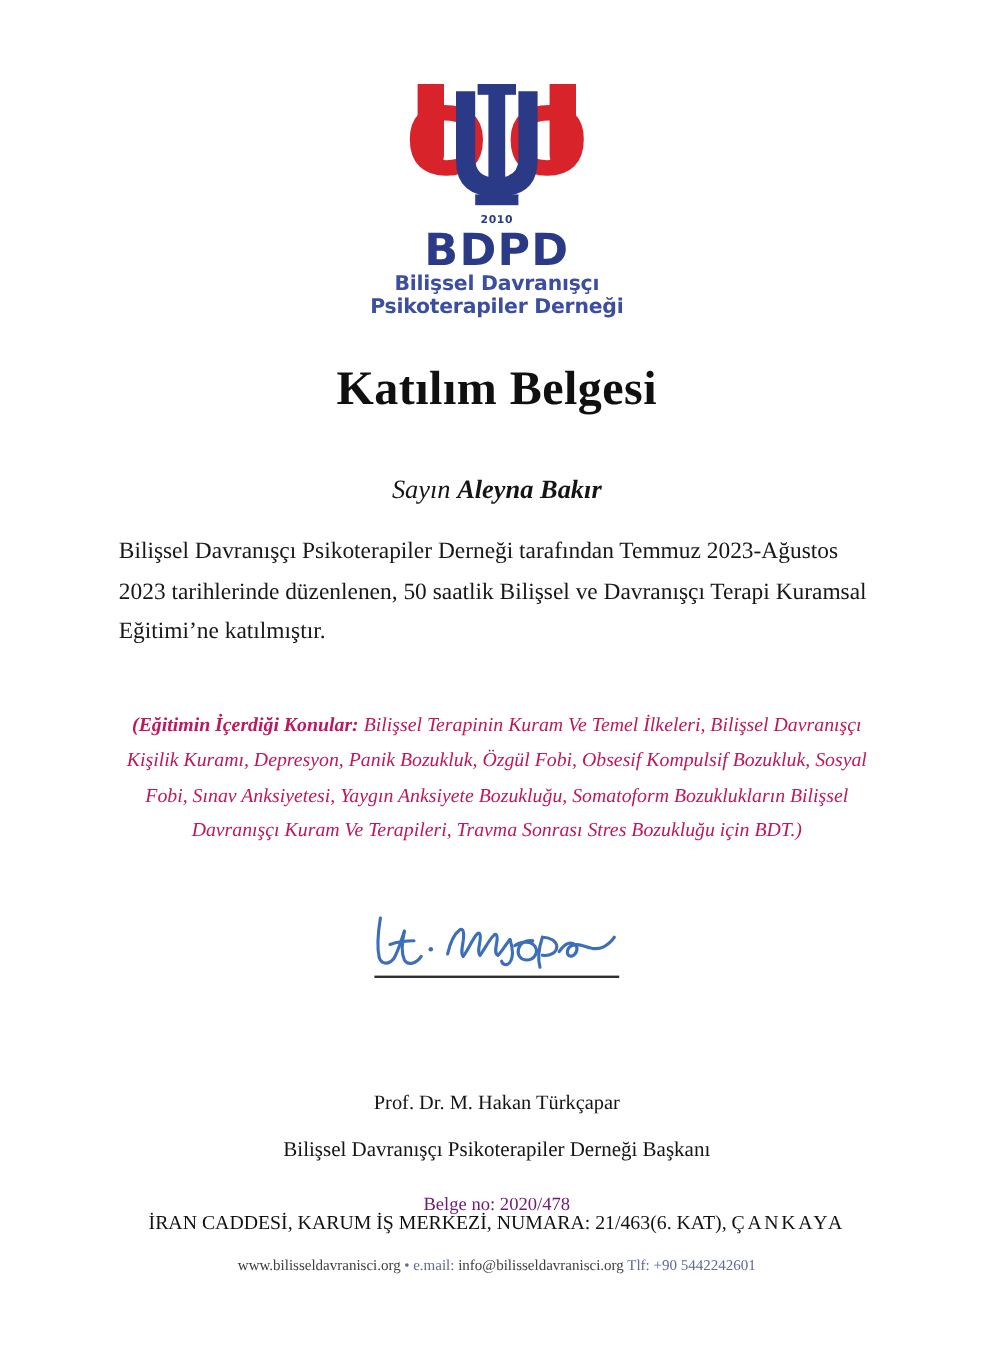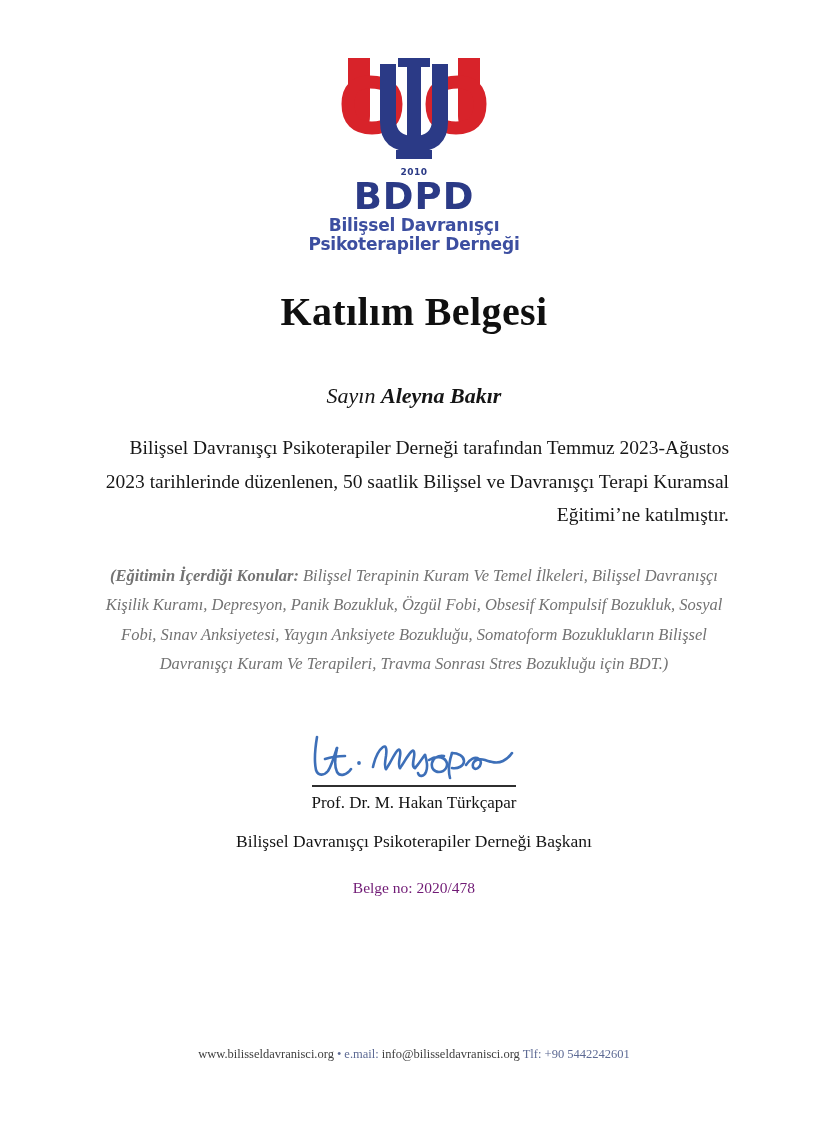--- a/index.html
+++ b/index.html
@@ -14,21 +14,21 @@
     position: relative;
     font-family: "Liberation Serif", "DejaVu Serif", serif;
     color: #151515;
     overflow: hidden;
   }
 
   .certificate {
     width: 828px;
     height: 1142px;
     box-sizing: border-box;
-    padding: 4px;
+    padding: 16px;
     display: flex;
     flex-direction: column;
     align-items: center;
     border-radius: 20px;
   }
 
   
   .logo-block {
     margin-top: 48px;
     width: 200px;
@@ -90,34 +90,34 @@
     font-weight: 400;
   }
   .recipient .name {
     font-weight: 700;
   }
 
   
   .body-text {
     margin-top: 22px;
     width: 630px;
-    text-align: right;
+    text-align: left;
     font-size: 19.5px;
     line-height: 1.72;
     color: #171717;
   }
 
   .topics {
-    margin-top: 10px;
+    margin-top: 26px;
     width: 620px;
     text-align: center;
     font-size: 16.5px;
     font-style: italic;
     line-height: 1.78;
-    color: #737373;
+    color: #be185d;
   }
   .topics .topics-label {
     font-weight: 700;
   }
 
   
   .signature-area {
     margin-top: 34px;
     width: 232px;
     display: flex;
@@ -131,20 +131,21 @@
   }
   .signature-rule {
     width: 204px;
     height: 0;
     border-top: 2px solid #2f2f2f;
     margin-top: 2px;
   }
 
   
   .signatory {
+    margin-top: 88px;
     text-align: center;
   }
   .signatory-name {
     font-size: 17px;
     line-height: 1.9;
     color: #141414;
   }
   .signatory-title {
     font-size: 17.5px;
     line-height: 1.9;
@@ -260,20 +261,24 @@
     <div class="signature-rule"></div>
   </div>
 
   <div class="signatory">
     <div class="signatory-name">Prof. Dr. M. Hakan Türkçapar</div>
     <div class="signatory-title">Bilişsel Davranışçı Psikoterapiler Derneği Başkanı</div>
     <div class="doc-number">Belge no: 2020/478</div>
   </div>
 
   <div class="footer">
+    <div class="footer-address-1">
+      <span>İRAN CADDESİ, KARUM İŞ MERKEZİ, NUMARA: 21/463(6. KAT),</span>
+      <span class="spaced">ÇANKAYA</span>
+    </div>
     <div class="footer-contact">
       <span class="link">www.bilisseldavranisci.org</span><span class="sep">•</span><span>e.mail:</span>
       <span class="link">info@bilisseldavranisci.org</span>
       <span>Tlf:</span>
       <span>+90 5442242601</span>
     </div>
   </div>
 
 </div>
 

